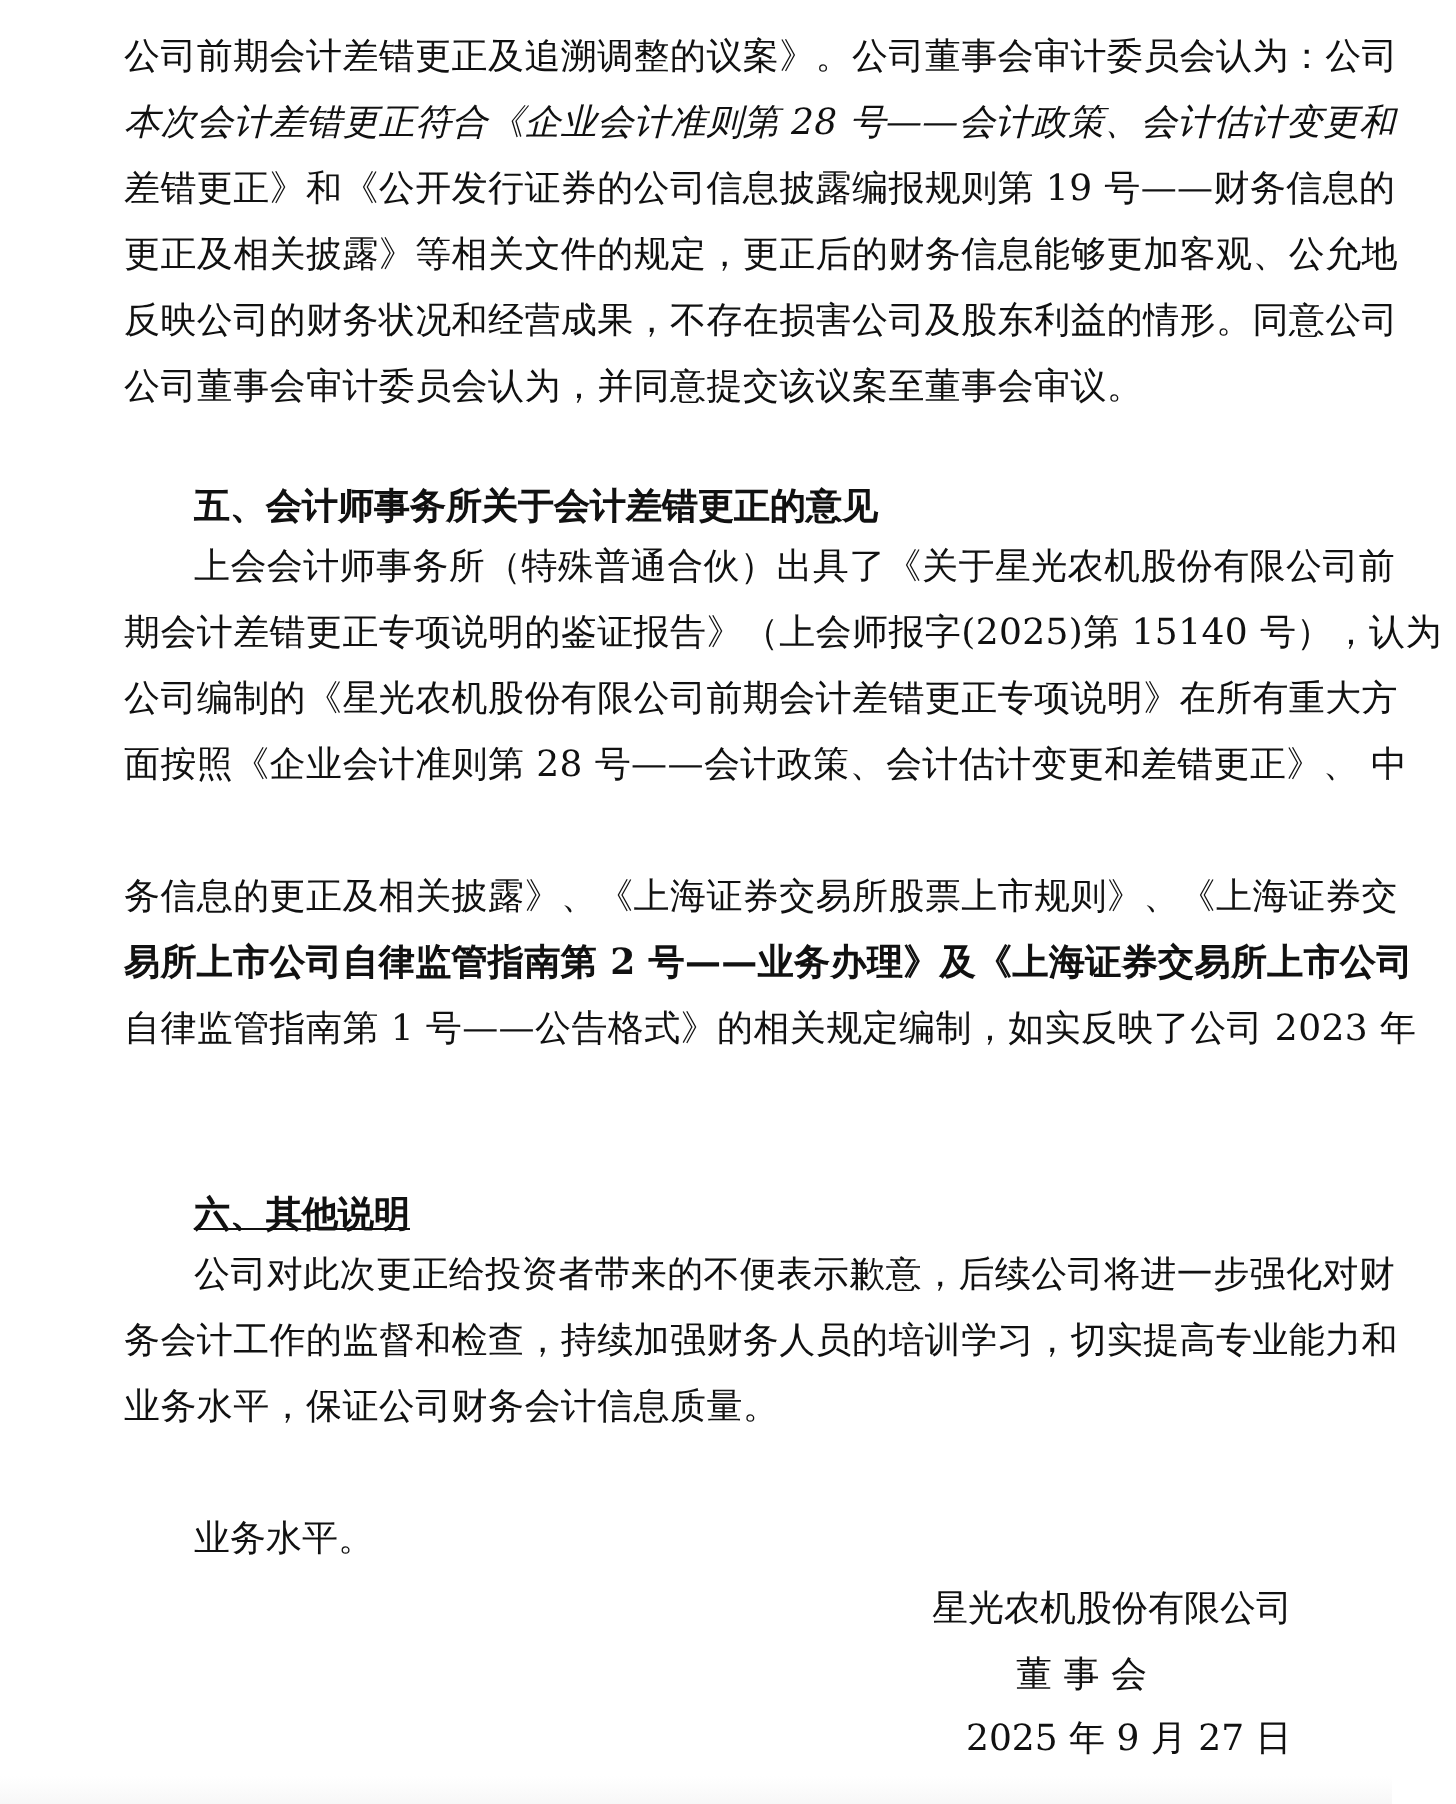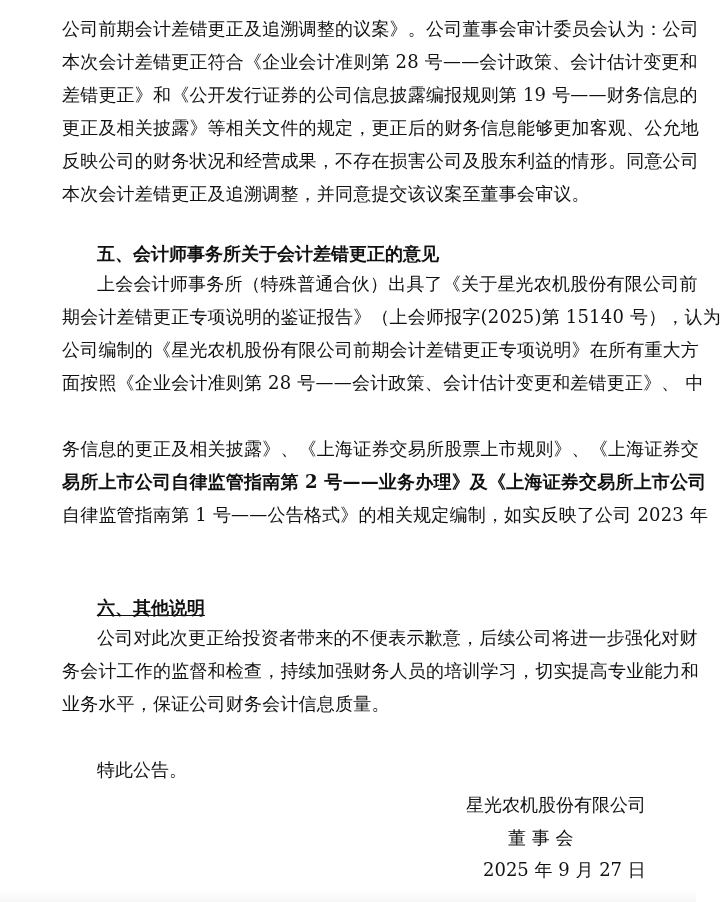--- a/index.html
+++ b/index.html
@@ -64,39 +64,39 @@
       line-height: 24px;
       white-space: nowrap;
     }
   </style>
 </head>
 <body>
 
 <div class="page">
 
   <div class="line" style="top:17px;">公司前期会计差错更正及追溯调整的议案》。公司董事会审计委员会认为：公司</div>
-  <div class="line" style="top:50px;">本次会计差错更正符合《企业会计准则第 28 号——会计政策、会计估计变更和</div>
+  <div class="line" style="top:50px;font-style:italic;">本次会计差错更正符合《企业会计准则第 28 号——会计政策、会计估计变更和</div>
   <div class="line" style="top:83px;">差错更正》和《公开发行证券的公司信息披露编报规则第 19 号——财务信息的</div>
   <div class="line" style="top:116px;">更正及相关披露》等相关文件的规定，更正后的财务信息能够更加客观、公允地</div>
   <div class="line" style="top:149px;">反映公司的财务状况和经营成果，不存在损害公司及股东利益的情形。同意公司</div>
-  <div class="line last" style="top:182px;">本次会计差错更正及追溯调整，并同意提交该议案至董事会审议。</div>
+  <div class="line last" style="top:182px;">公司董事会审计委员会认为，并同意提交该议案至董事会审议。</div>
 
   <div class="heading" style="top:242px;">五、会计师事务所关于会计差错更正的意见</div>
   <div class="line indent" style="top:272px;">上会会计师事务所（特殊普通合伙）出具了《关于星光农机股份有限公司前</div>
   <div class="line" style="top:305px;">期会计差错更正专项说明的鉴证报告》（上会师报字(2025)第 15140 号），认为</div>
   <div class="line" style="top:338px;">公司编制的《星光农机股份有限公司前期会计差错更正专项说明》在所有重大方</div>
   <div class="line" style="top:371px;">面按照《企业会计准则第 28 号——会计政策、会计估计变更和差错更正》、 中</div>
   <div class="line" style="top:437px;">务信息的更正及相关披露》、《上海证券交易所股票上市规则》、《上海证券交</div>
   <div class="line" style="top:470px;font-weight:bold;">易所上市公司自律监管指南第 2 号——业务办理》及《上海证券交易所上市公司</div>
   <div class="line" style="top:503px;">自律监管指南第 1 号——公告格式》的相关规定编制，如实反映了公司 2023 年</div>
 
   <div class="heading" style="top:596px;text-decoration:underline;">六、其他说明</div>
   <div class="line indent" style="top:626px;">公司对此次更正给投资者带来的不便表示歉意，后续公司将进一步强化对财</div>
   <div class="line" style="top:659px;">务会计工作的监督和检查，持续加强财务人员的培训学习，切实提高专业能力和</div>
   <div class="line last" style="top:692px;">业务水平，保证公司财务会计信息质量。</div>
 
-  <div class="closing" style="top:758px;">特此公告。</div>
+  <div class="closing" style="top:758px;">业务水平。</div>
 
   <div class="sig" style="top:793px; left:466px;">星光农机股份有限公司</div>
   <div class="sig" style="top:826px; left:508px;">董 事 会</div>
   <div class="sig" style="top:858px; left:483px;">2025 年 9 月 27 日</div>
 
 </div>
 
 </body></html>

